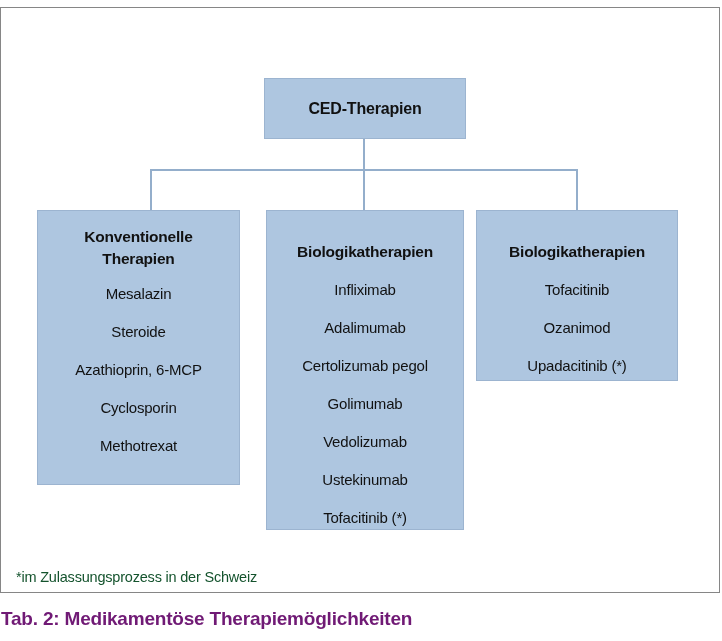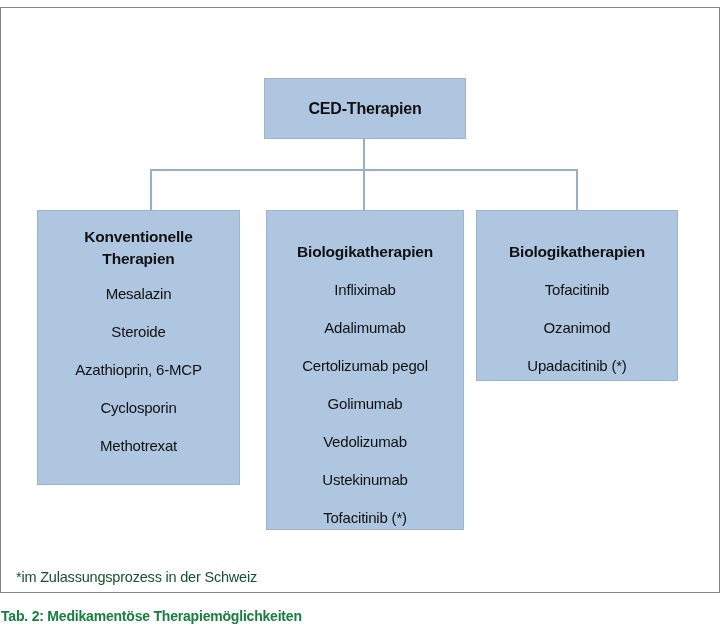--- a/index.html
+++ b/index.html
@@ -53,23 +53,23 @@
     position: absolute;
     left: 15px; top: 561px;
     font-size: 14.5px;
     letter-spacing: -0.2px;
     color: #14532d;
   }
   .caption {
     position: absolute;
     left: 1px; top: 608px;
     font-weight: 700;
-    font-size: 14px;
+    font-size: 19px;
     letter-spacing: -0.2px;
-    color: #15803d;
+    color: #701a75;
   }
 </style>
 </head>
 <body>
 
 <div class="page">
   <div class="frame">
 
     <div class="box root-box">
       <span class="root-label">CED-Therapien</span>

